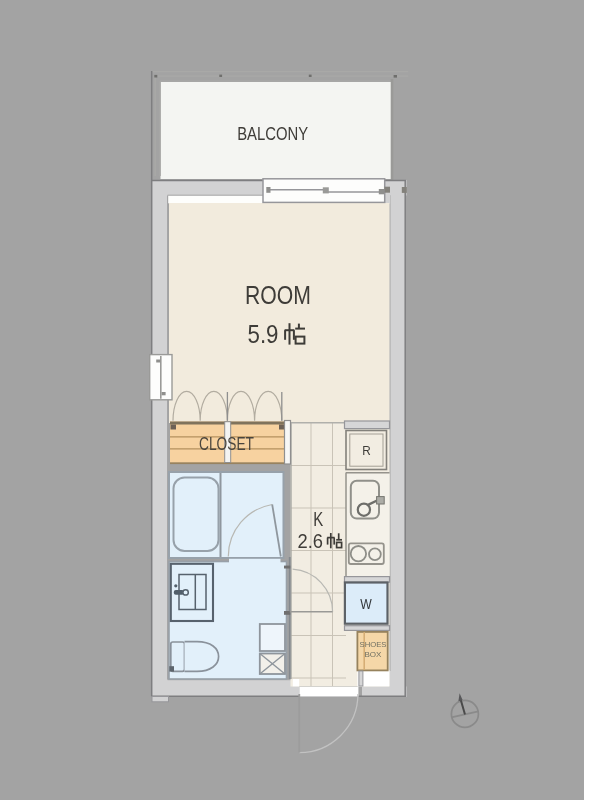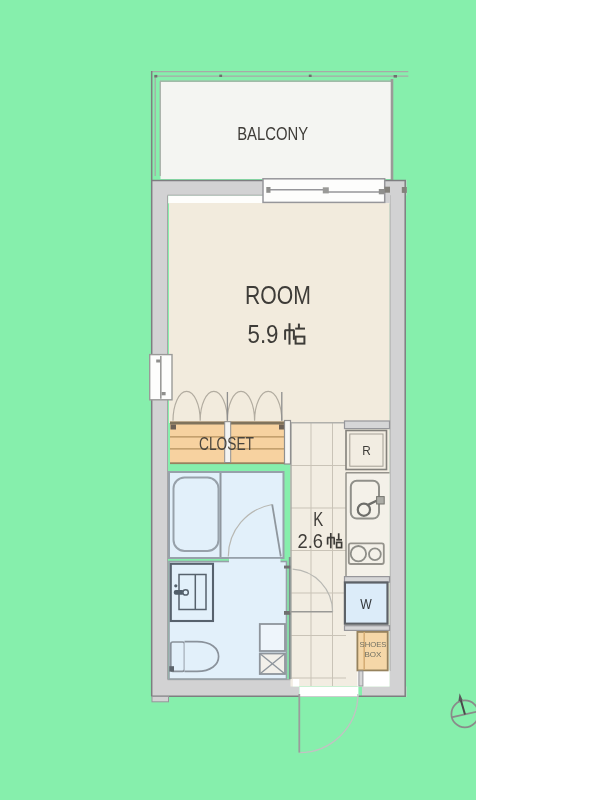--- a/index.html
+++ b/index.html
@@ -1,16 +1,16 @@
 <!DOCTYPE html>
 <html><head>
 <meta charset="utf-8">
 <style>
 html,body{margin:0;padding:0;background:#ffffff;}
-#page{position:relative;width:476px;height:800px;background:#86efac;overflow:hidden;}
+#page{position:relative;width:584px;height:800px;background:#a3a3a3;overflow:hidden;}
 svg{display:block;}
 text{font-family:"Liberation Sans",sans-serif;}
 </style>
 </head>
 <body>
 <div id="page">
 <svg width="600" height="800" viewBox="0 0 600 800">
 
 <g>
 <rect x="160.5" y="82" width="231.5" height="97" fill="#f4f5f2"></rect>

